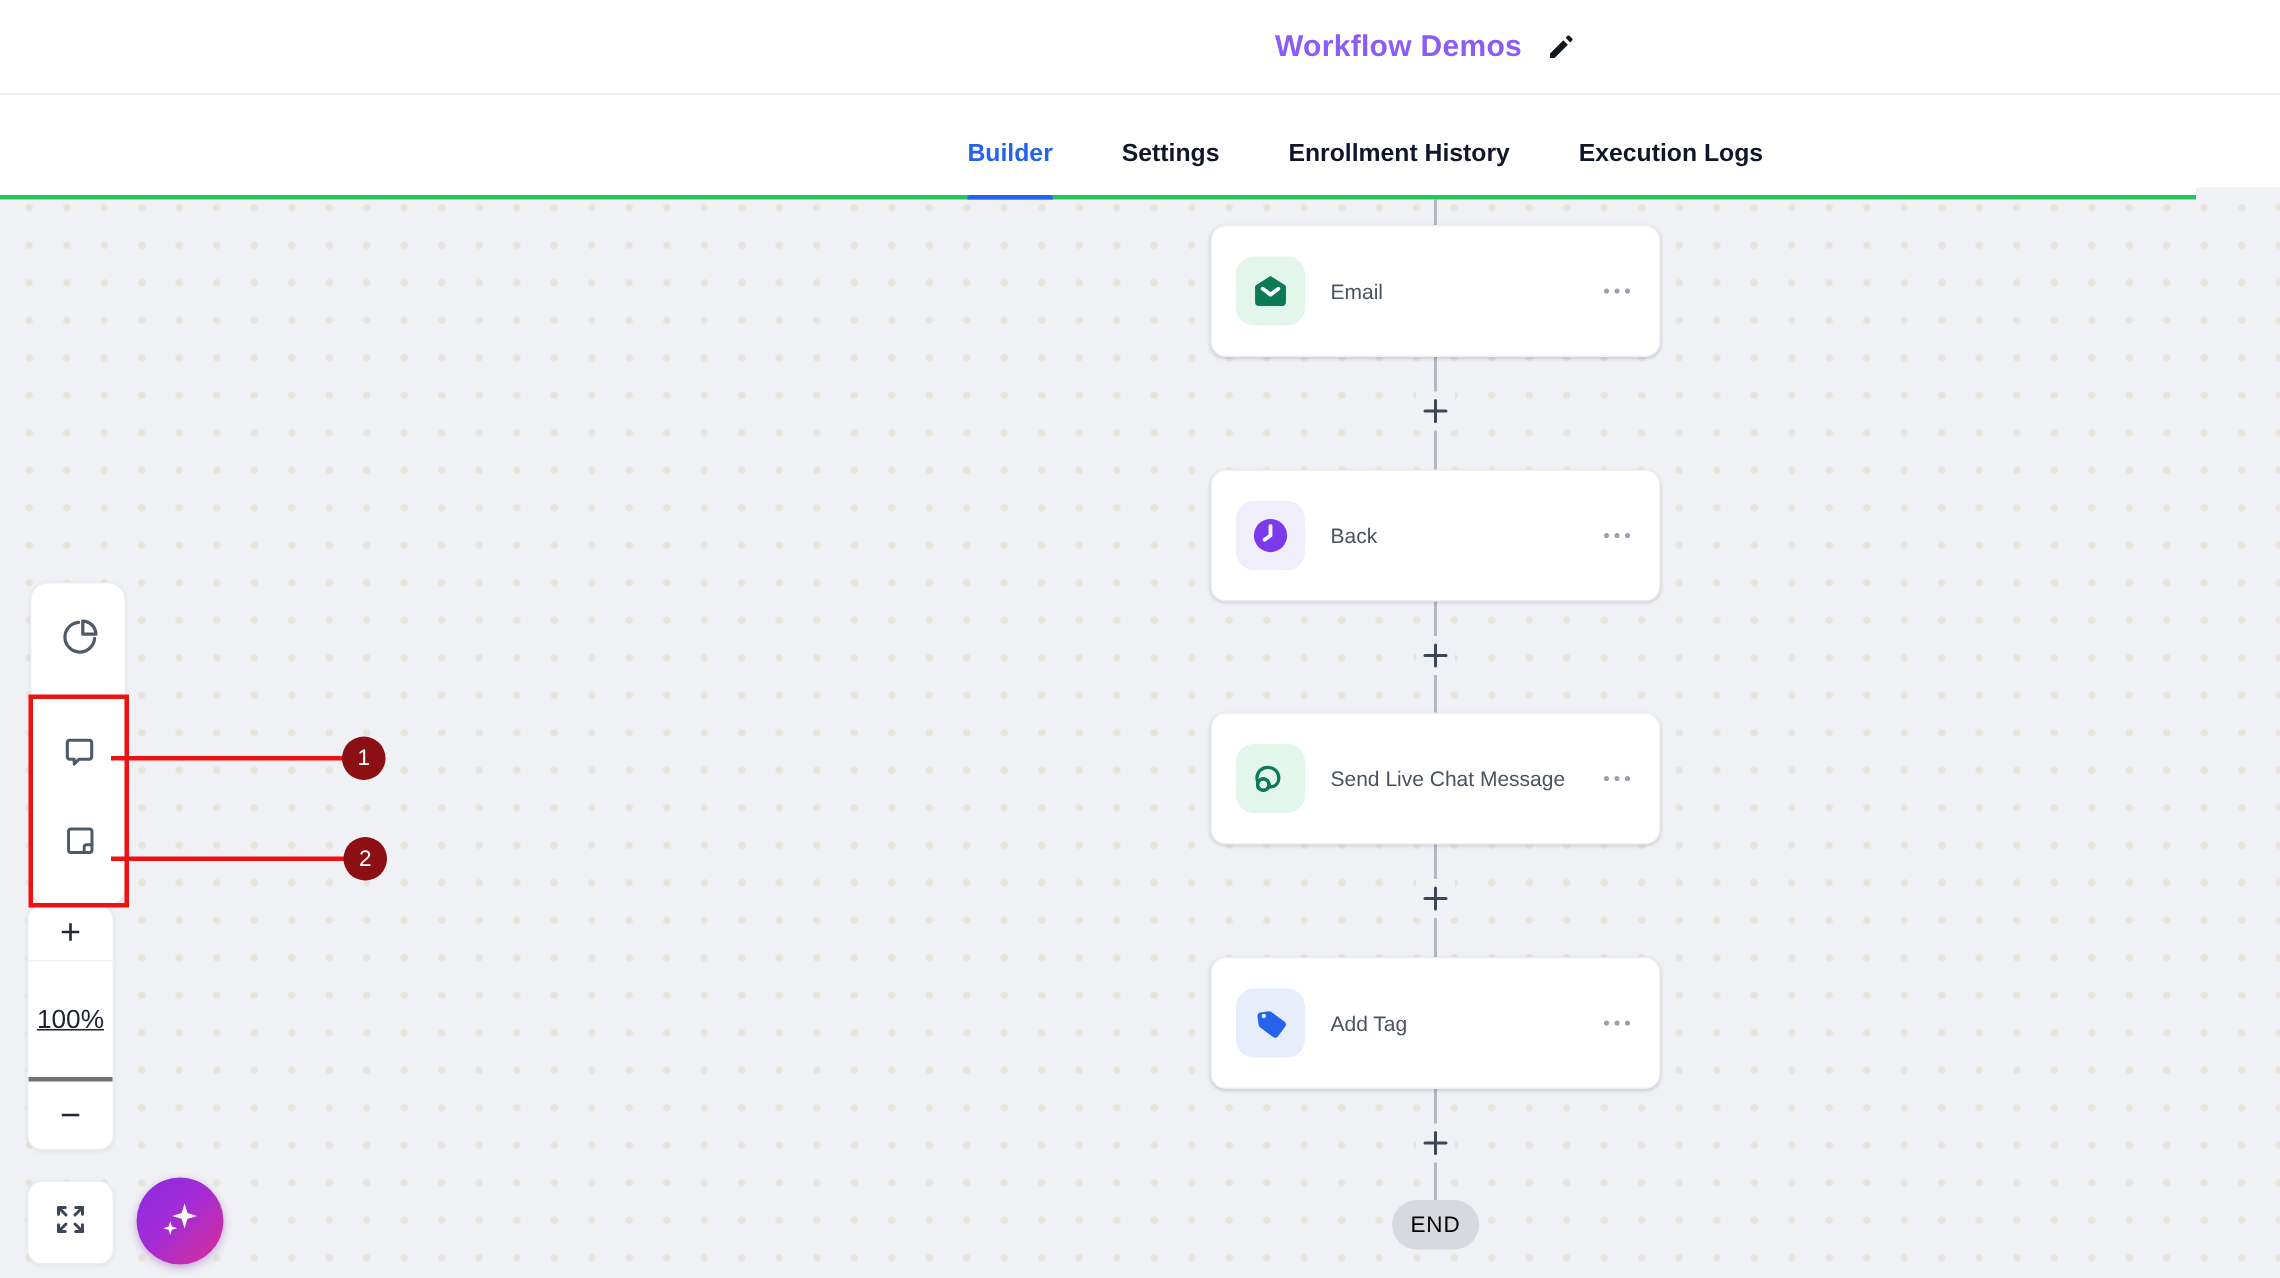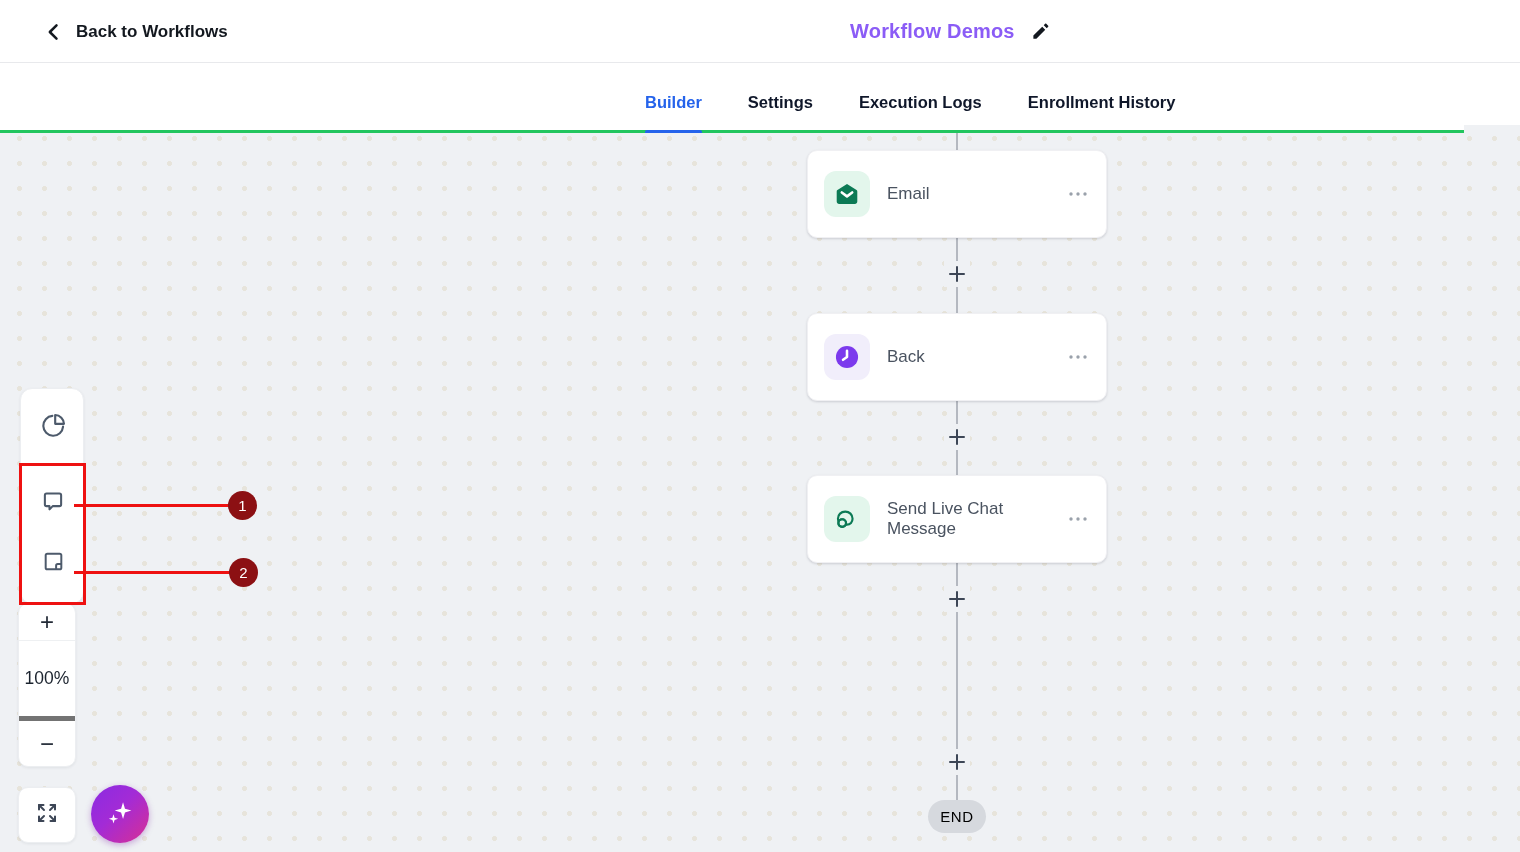--- a/index.html
+++ b/index.html
@@ -29,42 +29,42 @@
 
   .flow-line { position:absolute; left:956px; top:0; width:2px; height:678px; background:#b4b8c0; z-index:1; }
 
   .node { position:absolute; left:807px; width:300px; height:88px; background:#fff; border-radius:10px;
     border:1px solid #f0f0f3; box-shadow:0 1px 3px rgba(18,24,40,0.10), 0 1px 2px rgba(18,24,40,0.06);
     display:flex; align-items:center; z-index:2; cursor:pointer; }
   .node-icon { width:46px; height:46px; border-radius:12px; margin-left:16px; display:flex; align-items:center; justify-content:center; flex:0 0 auto; }
   .node-icon.green { background:#e3f6ec; }
   .node-icon.purple { background:#f1eefb; }
   .node-icon.blue { background:#e7eefb; }
-  .node-label { margin-left:17px; font-size:17px; font-weight:500; color:#4a5360; flex:1 1 auto; }
+  .node-label { margin-left:17px; font-size:14px; font-weight:500; color:#4a5360; flex:1 1 auto; }
   .node-more { margin-right:18px; display:flex; align-items:center; cursor:pointer; flex:0 0 auto; }
 
   .plus-connector { position:absolute; left:944px; width:26px; height:26px; display:flex; align-items:center; justify-content:center;
     background:#eff1f4; z-index:2; cursor:pointer; }
 
   .end-badge { position:absolute; left:928px; top:675px; width:58px; height:33px; background:#d6d9de; border-radius:17px;
     display:flex; align-items:center; justify-content:center; font-size:15px; font-weight:500; letter-spacing:0.6px; color:#000000; z-index:2; }
 
   
   .tools-panel { position:absolute; left:20px; top:263px; width:64px; height:216px; background:#fff; border:1px solid #eceef1;
     border-radius:12px; box-shadow:0 1px 3px rgba(18,24,40,0.07); z-index:3; }
   .tool-btn { position:absolute; left:0; width:64px; height:48px; display:flex; align-items:center; justify-content:center; cursor:pointer; }
   .tool-btn.pie { top:14px; }
   .tool-btn.comment { top:91px; }
   .tool-btn.note { top:150px; }
 
   .zoom-panel { position:absolute; left:18px; top:478px; width:58px; height:164px; background:#fff; border:1px solid #eceef1;
     border-radius:10px; box-shadow:0 1px 3px rgba(18,24,40,0.07); z-index:3; display:flex; flex-direction:column; }
   .zoom-row { display:flex; align-items:center; justify-content:center; color:#222a36; cursor:pointer; }
   .zoom-in-row { height:37px; border-bottom:1px solid #eef0f2; font-size:24px; font-weight:400; }
-  .zoom-level-row { height:80px; border-bottom:5px solid #737373; font-size:17.5px; font-weight:500; color:#1b232e; }
+  .zoom-level-row { height:80px; border-bottom:3px solid #737373; font-size:17.5px; font-weight:500; color:#1b232e;text-decoration:underline; }
   .zoom-out-row { height:45px; font-size:24px; }
 
   .fullscreen-panel { position:absolute; left:18px; top:662px; width:58px; height:56px; background:#fff; border:1px solid #eceef1;
     border-radius:10px; box-shadow:0 1px 3px rgba(18,24,40,0.07); z-index:3; display:flex; align-items:center; justify-content:center; cursor:pointer; }
 
   
   .suggestion-bar { position:absolute; left:95px; top:611px; height:38px; background:#fff; border-radius:19px;
     box-shadow:0 1px 4px rgba(18,24,40,0.12); display:flex; align-items:center; padding:0 16px 0 5px; gap:12px; z-index:4; }
   .suggestion-pill { height:29px; border:1.5px solid #8b5cf6; background:#f5f1fe; border-radius:15px; display:flex; align-items:center;
     gap:7px; padding:0 13px 0 10px; cursor:pointer; }
@@ -85,44 +85,36 @@
     display:flex; align-items:center; justify-content:center; font-size:15px; font-weight:500; z-index:7; }
   .annotation-badge.b1 { left:228px; top:366px; }
   .annotation-badge.b2 { left:229px; top:433px; }
 </style>
 </head>
 <body>
 
 <div class="page">
 
   <div class="topbar">
-    <div class="back-btn">
-      <span>
-        <svg width="20" height="20" viewBox="0 0 24 24" fill="none" stroke="#13181f" stroke-width="3" stroke-linecap="round" stroke-linejoin="round">
-            <polyline points="15 4 7 12 15 20"></polyline>
-          </svg>
-      </span>
-      <span class="back-label">Back to Workflows</span>
-    </div>
     <div class="title-group">
       <span class="page-title">Workflow Demos</span>
       <span class="edit-icon">
         <svg width="19" height="19" viewBox="0 0 24 24" fill="#13181f">
             <path d="M3 17.2V21h3.8L18 9.8 14.2 6 3 17.2zM21.7 6.1c.4-.4.4-1 0-1.4l-2.4-2.4c-.4-.4-1-.4-1.4 0l-1.8 1.8 3.8 3.8 1.8-1.8z"></path>
           </svg>
       </span>
     </div>
   </div>
 
   <div class="tabbar">
     <div class="tabs">
       <div class="tab active">Builder</div>
       <div class="tab">Settings</div>
+      <div class="tab">Enrollment History</div>
       <div class="tab">Execution Logs</div>
-      <div class="tab">Enrollment History</div>
     </div>
   </div>
 
   <div class="canvas">
 
     <div class="flow-line"></div>
 
     <div class="node" style="top:25px;">
       <span class="node-icon green">
         <svg width="26" height="26" viewBox="0 0 24 24">
@@ -189,20 +181,36 @@
       </span>
     </div>
 
     <div class="plus-connector" style="top:461px;">
       <svg width="18" height="18" viewBox="0 0 18 18" stroke="#3d4656" stroke-width="2" stroke-linecap="round">
           <line x1="9" y1="2" x2="9" y2="16"></line>
           <line x1="2" y1="9" x2="16" y2="9"></line>
         </svg>
     </div>
 
+    <div class="node" style="top:513px;">
+      <span class="node-icon blue">
+        <svg width="27" height="27" viewBox="0 0 24 24">
+            <path fill="#2563eb" d="M4.5 4.5h7.2c.5 0 1 .2 1.4.6l6.9 6.9c.8.8.8 2 0 2.8l-5.2 5.2c-.8.8-2 .8-2.8 0l-6.9-6.9c-.4-.4-.6-.9-.6-1.4V6.5c0-1.1.9-2 2-2z" transform="rotate(-8 12 12)"></path>
+            <circle cx="7.6" cy="7.4" r="1.3" fill="#e7eefb"></circle>
+          </svg>
+      </span>
+      <span class="node-label">Add Tag</span>
+      <span class="node-more">
+        <svg width="20" height="6" viewBox="0 0 20 6">
+            <circle cx="3" cy="3" r="1.7" fill="#9aa1ab"></circle>
+            <circle cx="10" cy="3" r="1.7" fill="#9aa1ab"></circle>
+            <circle cx="17" cy="3" r="1.7" fill="#9aa1ab"></circle>
+          </svg>
+      </span>
+    </div>
 
     <div class="plus-connector" style="top:624px;">
       <svg width="18" height="18" viewBox="0 0 18 18" stroke="#3d4656" stroke-width="2" stroke-linecap="round">
           <line x1="9" y1="2" x2="9" y2="16"></line>
           <line x1="2" y1="9" x2="16" y2="9"></line>
         </svg>
     </div>
 
     <div class="end-badge">END</div>
 

